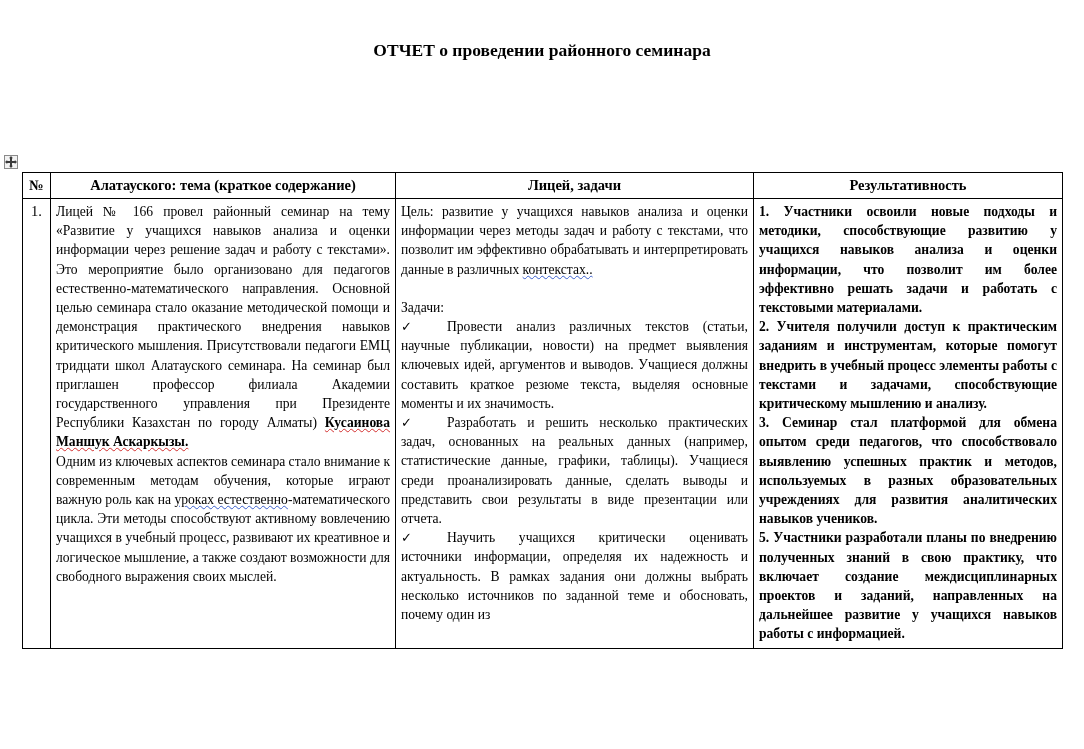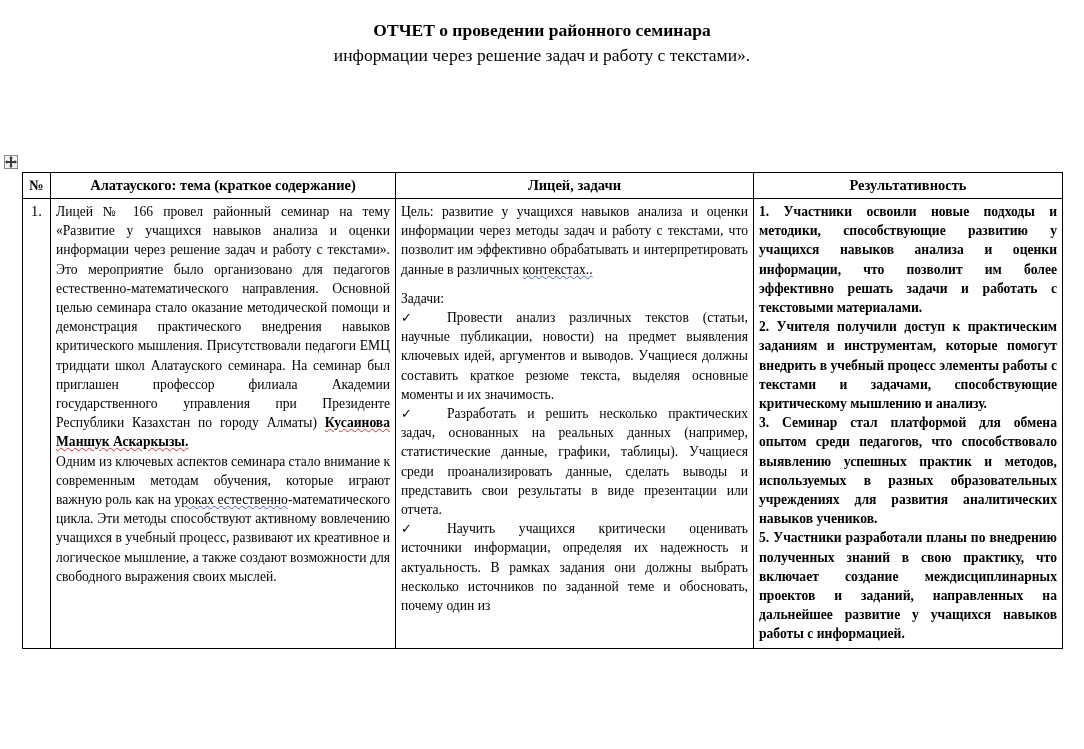--- a/index.html
+++ b/index.html
@@ -19,21 +19,21 @@
 
   .page {
     position: relative;
     width: 1084px;
     height: 749px;
     box-sizing: border-box;
   }
 
   
   .doc-heading {
-    padding-top: 18px;
+    padding-top: 38px;
     text-align: center;
   }
   .title-line {
     font-size: 17.5px;
     line-height: 25px;
     white-space: nowrap;
   }
   .title-line.bold {
     font-weight: bold;
   }
@@ -119,21 +119,21 @@
     text-align: justify;
     text-justify: inter-word;
     hyphens: none;
   }
   .cell-body p {
     margin: 0 0 0 0;
   }
   .cell-body p.gap {
   }
   .cell-body p.gap-sm {
-    margin-top: 10px;
+    margin-top: 19px;
   }
   .cell-body .nm {
     font-weight: bold;
   }
 
   
   .cell-body.bold-col {
     font-weight: bold;
   }
 
@@ -150,21 +150,20 @@
     font-weight: normal;
   }
 </style>
 </head>
 <body>
 
 <div class="page">
 
   <div class="doc-heading">
     <div class="title-line bold">ОТЧЕТ о проведении районного семинара</div>
-    <div class="title-line reg">информации через решение задач и работу  с текстами».</div>
   </div>
 
   <div class="table-handle">
     <svg width="12" height="12" viewBox="0 0 12 12" aria-hidden="true">
       <g fill="#3b3b3b">
         <rect x="5" y="1" width="2" height="10"></rect>
         <rect x="1" y="5" width="10" height="2"></rect>
         <polygon points="6,0 4,2.2 8,2.2"></polygon>
         <polygon points="6,12 4,9.8 8,9.8"></polygon>
         <polygon points="0,6 2.2,4 2.2,8"></polygon>

